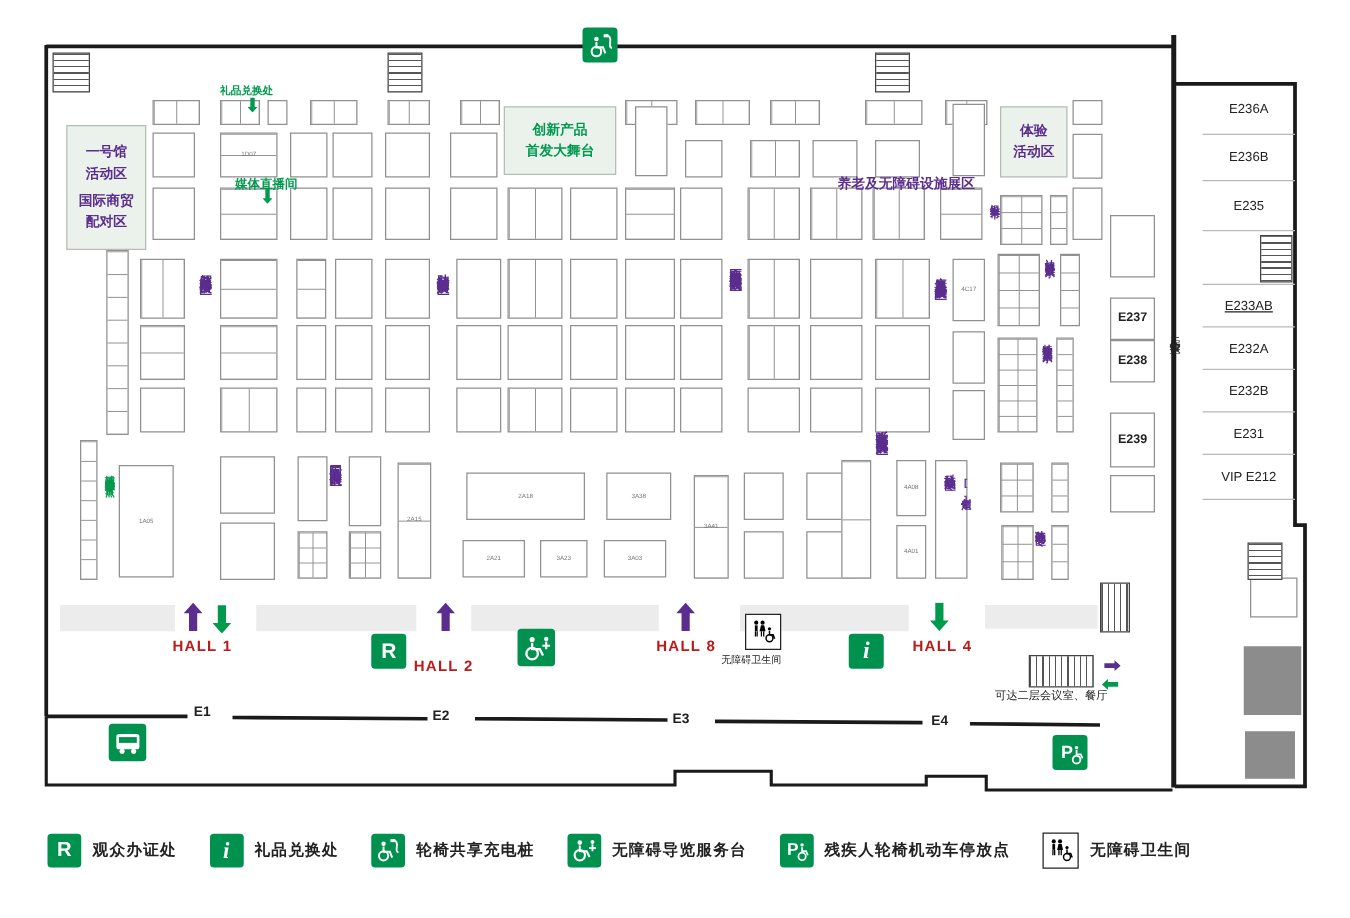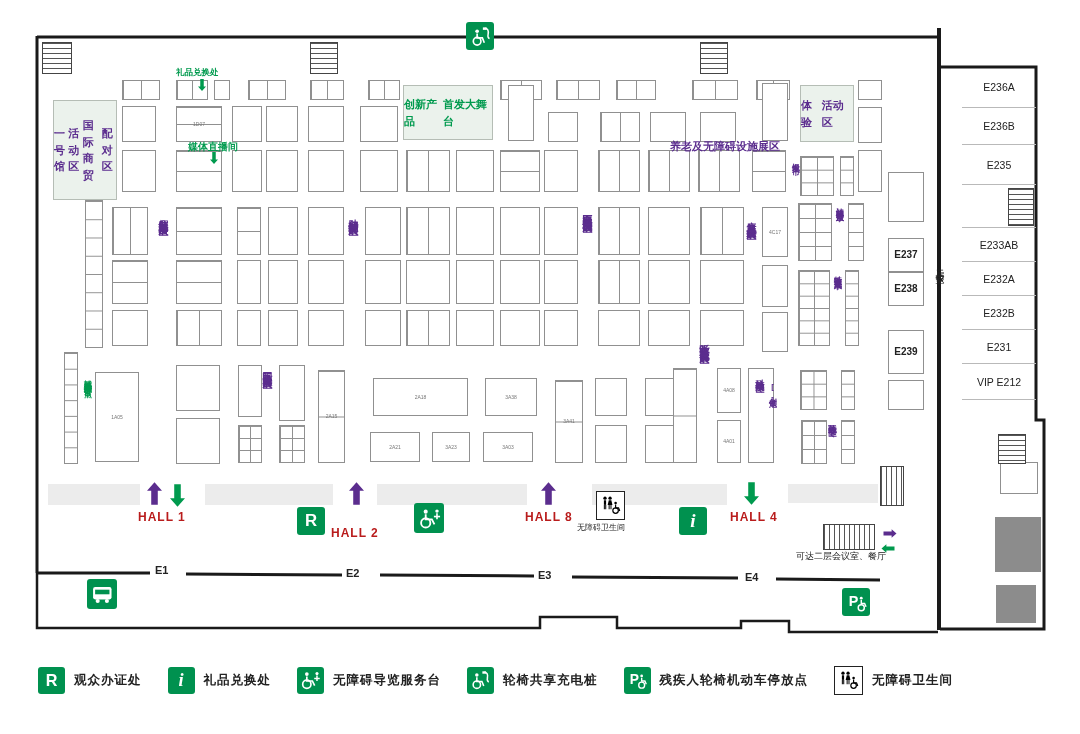--- a/index.html
+++ b/index.html
@@ -18,21 +18,21 @@
   .g2x6{background-image:linear-gradient(#909090 1px,transparent 1px),linear-gradient(90deg,#909090 1px,transparent 1px);background-size:100% 16.7%,50% 100%;}
   .rows3{background-image:linear-gradient(#909090 1px,transparent 1px);background-size:100% 33.4%;}
   .rows4{background-image:linear-gradient(#909090 1px,transparent 1px);background-size:100% 25%;}
   .rows6{background-image:linear-gradient(#909090 1px,transparent 1px);background-size:100% 16.7%;}
   .rows7{background-image:linear-gradient(#909090 1px,transparent 1px);background-size:100% 14.3%;}
   .rows8{background-image:linear-gradient(#909090 1px,transparent 1px);background-size:100% 12.5%;}
   .hatch{position:absolute;box-sizing:border-box;border:1.5px solid #444;background:#fff;z-index:2;}
   .hatch.h{background-image:repeating-linear-gradient(180deg,#555 0 1px,transparent 1px 5px);}
   .hatch.v{background-image:repeating-linear-gradient(90deg,#555 0 1px,transparent 1px 5px);}
   .zone{position:absolute;background:#ebf2ec;border:1px solid #b5bdb5;box-sizing:border-box;z-index:2;
-        display:flex;flex-direction:row;align-items:center;justify-content:center;font-weight:bold;}
+        display:flex;flex-direction:column;align-items:center;justify-content:center;font-weight:bold;}
   .zone div{line-height:1.5;}
   .zl{position:absolute;font-weight:bold;z-index:3;white-space:nowrap;}
   .zl.v{writing-mode:vertical-rl;text-orientation:upright;letter-spacing:1px;}
   .zl.p{color:#5b2d8e;} .zl.g{color:#009a4e;} .zl.k{color:#222;font-weight:normal;}
   .hall{position:absolute;z-index:3;font-weight:bold;font-size:12px;color:#b91c1c;letter-spacing:1px;}
   .arrow{position:absolute;z-index:3;}
   .ent{position:absolute;z-index:3;font-size:11px;color:#222;font-weight:bold;}
   .icon{position:absolute;z-index:4;border-radius:3px;display:flex;align-items:center;justify-content:center;}
   .icon.green{background:#00914f;}
   .icon.white{background:#fff;border:1px solid #222;border-radius:0;}
@@ -64,63 +64,63 @@
     <line x1="776" y1="579" x2="880" y2="580" stroke="#1a1a1a" stroke-width="3"></line>
 
     <path d="M37,573 V628 H540 V617 H617 V628 H741 V621 H789 V632 H938" fill="none" stroke="#1a1a1a" stroke-width="2.5"></path>
   </svg>
 
   <div class="rooms" id="rooms">
       <div class="room-cell" style="height: 41px;">E236A</div>
       <div class="room-cell" style="height: 37px;">E236B</div>
       <div class="room-cell" style="height: 40px;">E235</div>
       <div class="room-cell" style="height: 43px;"></div>
-      <div class="room-cell" style="height: 34px;">E233AB</div>
+      <div class="room-cell" style="height: 34px; text-decoration: underline;">E233AB</div>
       <div class="room-cell" style="height: 34px;">E232A</div>
       <div class="room-cell" style="height: 34px;">E232B</div>
       <div class="room-cell" style="height: 34px;">E231</div>
       <div class="room-cell" style="height: 36px;">VIP E212</div>
     </div>
   <div id="legend">
       <div class="leg-item">
         <div class="icon green" style="width: 27px; height: 27px; position: static;">
           <span class="glyph" style="font-size: 16.2px;">R</span>
         </div>
         <span class="lbl">观众办证处</span>
       </div>
       <div class="leg-item">
         <div class="icon green" style="width: 27px; height: 27px; position: static;">
           <span class="glyph" style="font-style: italic; font-family: &quot;Liberation Serif&quot;, serif; font-size: 18.36px;">i</span>
         </div>
         <span class="lbl">礼品兑换处</span>
+      </div>
+      <div class="leg-item">
+        <div class="icon green" style="width: 27px; height: 27px; position: static;">
+          <svg viewBox="0 0 24 24" width="22.139999999999997" height="22.139999999999997">
+            <circle cx="8.5" cy="17" r="4" fill="none" stroke="#fff" stroke-width="1.7"></circle>
+            <circle cx="8.5" cy="6.5" r="1.9" fill="#fff"></circle>
+            <path d="M8.5 9 v4.5 h5.5 l2 5" fill="none" stroke="#fff" stroke-width="1.7"></path>
+            <path d="M16.5 3.5 q4.5 0 3.5 6 q-0.8 4 1.5 4.5" fill="none" stroke="#fff" stroke-width="1.6"></path>
+            <rect x="14.5" y="2.5" width="4" height="2.6" fill="#fff"></rect>
+          </svg>
+        </div>
+        <span class="lbl">轮椅共享充电桩</span>
       </div>
       <div class="leg-item">
         <div class="icon green" style="width: 27px; height: 27px; position: static;">
           <svg viewBox="0 0 24 24" width="22.139999999999997" height="22.139999999999997">
             <circle cx="8.5" cy="16.5" r="4.5" fill="none" stroke="#fff" stroke-width="1.8"></circle>
             <circle cx="8.5" cy="5.5" r="2" fill="#fff"></circle>
             <path d="M8.5 8 v5 h6 l2.5 5" fill="none" stroke="#fff" stroke-width="1.8"></path>
             <circle cx="19.5" cy="5" r="1.7" fill="#fff"></circle>
             <path d="M19.5 7 v6" stroke="#fff" stroke-width="1.6"></path>
             <rect x="16.5" y="9.5" width="6" height="1.6" fill="#fff"></rect>
           </svg>
         </div>
         <span class="lbl">无障碍导览服务台</span>
-      </div>
-      <div class="leg-item">
-        <div class="icon green" style="width: 27px; height: 27px; position: static;">
-          <svg viewBox="0 0 24 24" width="22.139999999999997" height="22.139999999999997">
-            <circle cx="8.5" cy="17" r="4" fill="none" stroke="#fff" stroke-width="1.7"></circle>
-            <circle cx="8.5" cy="6.5" r="1.9" fill="#fff"></circle>
-            <path d="M8.5 9 v4.5 h5.5 l2 5" fill="none" stroke="#fff" stroke-width="1.7"></path>
-            <path d="M16.5 3.5 q4.5 0 3.5 6 q-0.8 4 1.5 4.5" fill="none" stroke="#fff" stroke-width="1.6"></path>
-            <rect x="14.5" y="2.5" width="4" height="2.6" fill="#fff"></rect>
-          </svg>
-        </div>
-        <span class="lbl">轮椅共享充电桩</span>
       </div>
       <div class="leg-item">
         <div class="icon green" style="width: 27px; height: 27px; position: static;">
           <svg viewBox="0 0 24 24" width="22.139999999999997" height="22.139999999999997">
             <text x="4" y="16" fill="#fff" font-size="15" font-weight="bold" font-family="Liberation Sans, sans-serif">P</text>
             <circle cx="17" cy="17.5" r="3.2" fill="none" stroke="#fff" stroke-width="1.5"></circle>
             <path d="M17 9.5 v3.5 h3.5 l1.5 3.5" fill="none" stroke="#fff" stroke-width="1.5"></path>
             <circle cx="17" cy="7.5" r="1.5" fill="#fff"></circle>
           </svg>
         </div>

